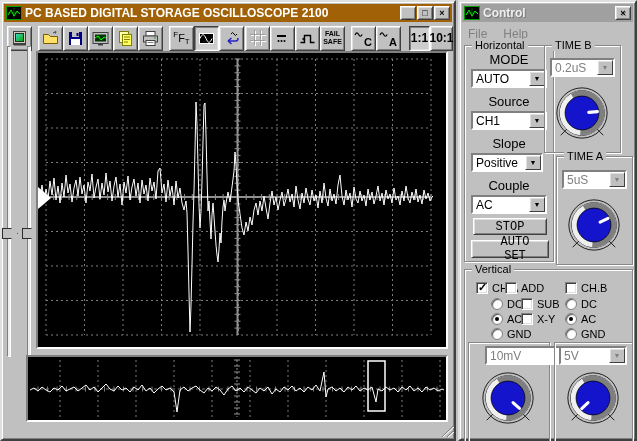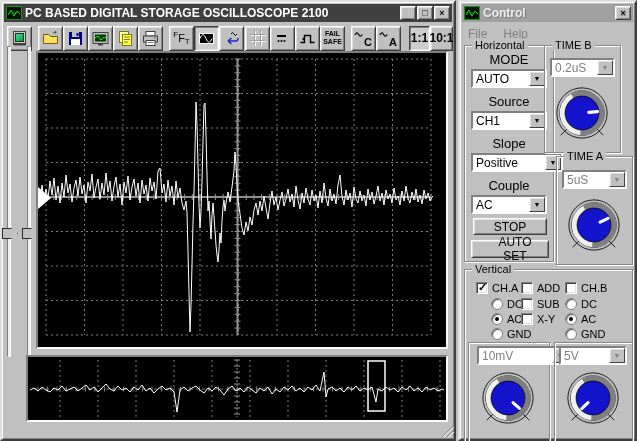--- a/index.html
+++ b/index.html
@@ -2,21 +2,21 @@
 <html><head>
 <meta charset="utf-8">
 <style>
   html,body{margin:0;padding:0;width:637px;height:441px;background:#c0c0c0;overflow:hidden;
     font-family:"Liberation Sans",sans-serif;-webkit-font-smoothing:none;}
   *{box-sizing:border-box;}
   .win{position:absolute;background:#c0c0c0;border:2px solid;border-color:#dfdfdf #404040 #404040 #dfdfdf;
     box-shadow:inset 1px 1px 0 #ffffff, inset -1px -1px 0 #808080;}
   
   .titlebar{height:18px;margin:2px;display:flex;align-items:center;padding:0 2px;gap:3px;}
-  .titlebar.active{background:#404040;color:#fff;}
+  .titlebar.active{background:#a16207;color:#fff;}
   .titlebar.inactive{background:#a0a0a0;color:#efefef;text-shadow:1px 1px 0 #7a7a7a;}
   .title-text{font-weight:bold;font-size:12px;white-space:nowrap;overflow:hidden;flex:1;}
   .winbtns{display:flex;gap:1px;margin-left:auto;}
   .winbtn{width:16px;height:14px;background:#c0c0c0;border:1px solid;border-color:#fff #404040 #404040 #fff;
     box-shadow:inset 1px 1px 0 #dfdfdf, inset -1px -1px 0 #808080;color:#000;font-size:9px;font-weight:bold;
     display:flex;align-items:center;justify-content:center;line-height:1;}
   .winbtn.minb span{position:relative;top:3px;}
   
   .toolbar{position:absolute;left:2px;top:22px;right:2px;height:28px;display:flex;align-items:center;}
   .tb-btn{width:25px;height:25px;flex:0 0 auto;background:#c0c0c0;border:1px solid;
@@ -45,21 +45,21 @@
   .fieldlabel{position:absolute;width:100%;text-align:center;font-size:13px;color:#000;}
   .combo{position:absolute;height:19px;background:#fff;border:2px solid;border-color:#808080 #fff #fff #808080;
     display:flex;align-items:center;}
   .combo-text{flex:1;font-size:12px;color:#000;padding-left:3px;line-height:1;white-space:nowrap;}
   .combo-arrow{width:16px;height:100%;background:#c0c0c0;border:1px solid;border-color:#fff #404040 #404040 #fff;
     box-shadow:inset 1px 1px 0 #dfdfdf;display:flex;align-items:center;justify-content:center;font-size:7px;color:#000;}
   .combo.disabled .combo-text{color:#7f7f7f;}
   .combo.disabled .combo-arrow{color:#7f7f7f;}
   .btn95{position:absolute;background:#c0c0c0;border:1px solid;border-color:#fff #404040 #404040 #fff;
     box-shadow:inset 1px 1px 0 #dfdfdf, inset -1px -1px 0 #808080;font-size:12px;color:#000;
-    display:flex;align-items:center;justify-content:center;font-family:Liberation Sans, sans-serif;}
+    display:flex;align-items:center;justify-content:center;font-family:Liberation Mono, monospace;}
   .ctl{position:absolute;display:flex;align-items:center;gap:4px;font-size:11px;color:#000;white-space:nowrap;}
   .cb{width:12px;height:12px;background:#fff;border:1px solid;border-color:#808080 #fff #fff #808080;
     box-shadow:inset 1px 1px 0 #404040, inset -1px -1px 0 #dfdfdf;position:relative;flex:0 0 auto;}
   .cb.on::after{content:"✓";position:absolute;left:1px;top:-2px;font-size:11px;font-weight:bold;color:#000;}
   .rb{width:12px;height:12px;border-radius:50%;background:#fff;border:1px solid #808080;
     box-shadow:inset 1px 1px 1px #555;position:relative;flex:0 0 auto;}
   .rb.on::after{content:"";position:absolute;left:3px;top:3px;width:4px;height:4px;border-radius:50%;background:#000;}
   .frame{position:absolute;border:1px solid #878787;box-shadow:inset 1px 1px 0 #fff, 1px 1px 0 #fff;}
   .knob{position:absolute;width:58px;height:58px;}
   .knob-ring{fill:none;stroke:#1a1a1a;stroke-width:1;}
@@ -459,21 +459,21 @@
     <div class="combo" style="left:6px;top:23px;width:76px;">
       <span class="combo-text">AUTO</span>
       <span class="combo-arrow">▼</span>
     </div>
     <span class="fieldlabel" style="top:48px">Source</span>
     <div class="combo" style="left:6px;top:65px;width:76px;">
       <span class="combo-text">CH1</span>
       <span class="combo-arrow">▼</span>
     </div>
     <span class="fieldlabel" style="top:90px">Slope</span>
-    <div class="combo" style="left:6px;top:107px;width:92px;">
+    <div class="combo" style="left:6px;top:107px;width:72px;">
       <span class="combo-text">Positive</span>
       <span class="combo-arrow">▼</span>
     </div>
     <span class="fieldlabel" style="top:132px">Couple</span>
     <div class="combo" style="left:6px;top:149px;width:76px;">
       <span class="combo-text">AC</span>
       <span class="combo-arrow">▼</span>
     </div>
     <button class="btn95" style="left:8px;top:172px;width:74px;height:17px;">STOP</button>
     <button class="btn95" style="left:6px;top:194px;width:78px;height:18px;padding-left:16px;">AUTO SET</button>
@@ -515,21 +515,21 @@
     </svg>
   </div>
 
   <div class="group" style="left:4px;top:265px;width:169px;height:176px;border-bottom:none;">
     <span class="group-label">Vertical</span>
 
     <label class="ctl" style="left:11px;top:12px;">
       <span class="cb on"></span>
           <span>CH.A</span>
         </label>
-    <label class="ctl" style="left:56px;top:12px;">
+    <label class="ctl" style="left:40px;top:12px;">
       <span class="cb"></span>
           <span>ADD</span>
         </label>
     <label class="ctl" style="left:100px;top:12px;">
       <span class="cb"></span>
           <span>CH.B</span>
         </label>
 
     <label class="ctl" style="left:26px;top:28px;">
       <span class="rb"></span>
@@ -560,21 +560,21 @@
     <label class="ctl" style="left:26px;top:58px;">
       <span class="rb"></span>
           <span>GND</span>
         </label>
     <label class="ctl" style="left:100px;top:58px;">
       <span class="rb"></span>
           <span>GND</span>
         </label>
 
     <div class="frame" style="left:3px;top:72px;width:82px;height:102px;border-bottom:none;">
-      <div class="combo disabled" style="left:8px;top:3px;width:91px;gap:40px;">
+      <div class="combo disabled" style="left:16px;top:3px;width:91px;gap:40px;">
         <span class="combo-text">10mV</span>
         <span class="combo-arrow">▼</span>
       </div>
       <svg class="knob" style="left:10px;top:26px;" viewBox="0 0 60 60">
         <line class="knob-tick" x1="8" y1="53" x2="15" y2="46"></line>
             <line class="knob-tick" x1="52" y1="53" x2="45" y2="46"></line>
         <circle class="knob-ring" cx="30" cy="30" r="26"></circle>
             <circle class="knob-ring" cx="30" cy="30" r="23"></circle>
         <circle cx="30" cy="30" r="20" fill="none" stroke="#efefef" stroke-width="6"></circle>
         <path d="M 20 12.7 A 20 20 0 1 1 28.3 49.9" fill="none" stroke="#7f7f7f" stroke-width="6"></path>

